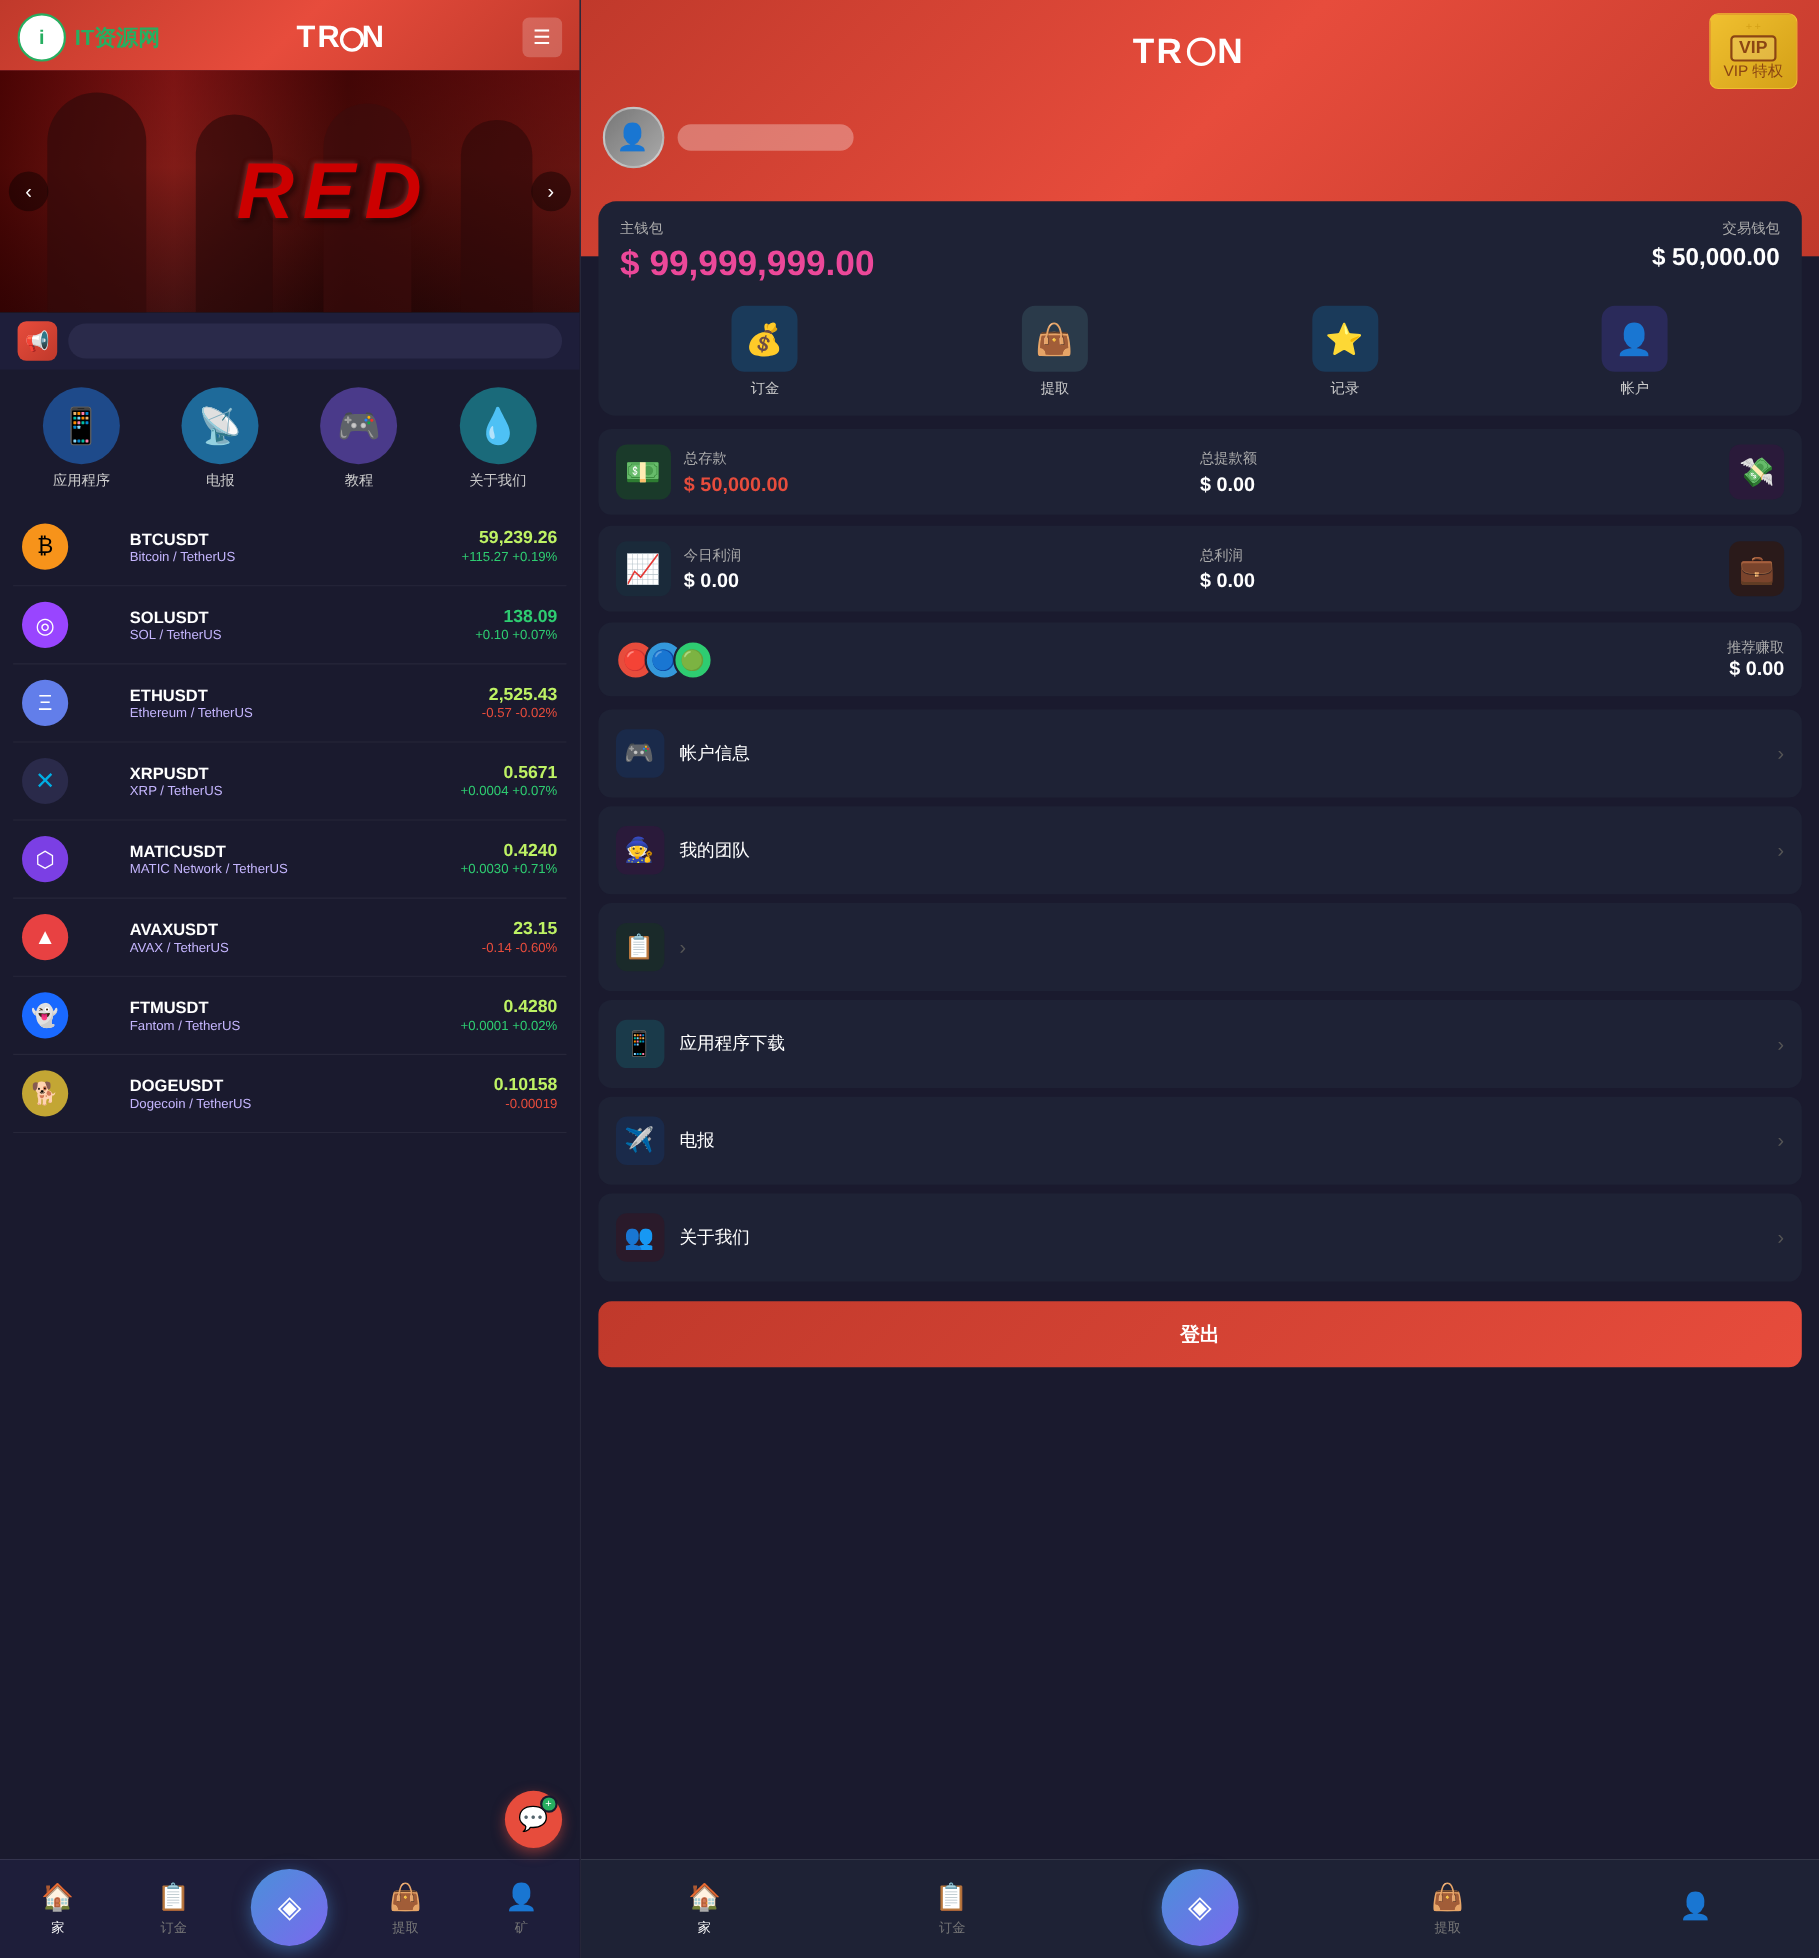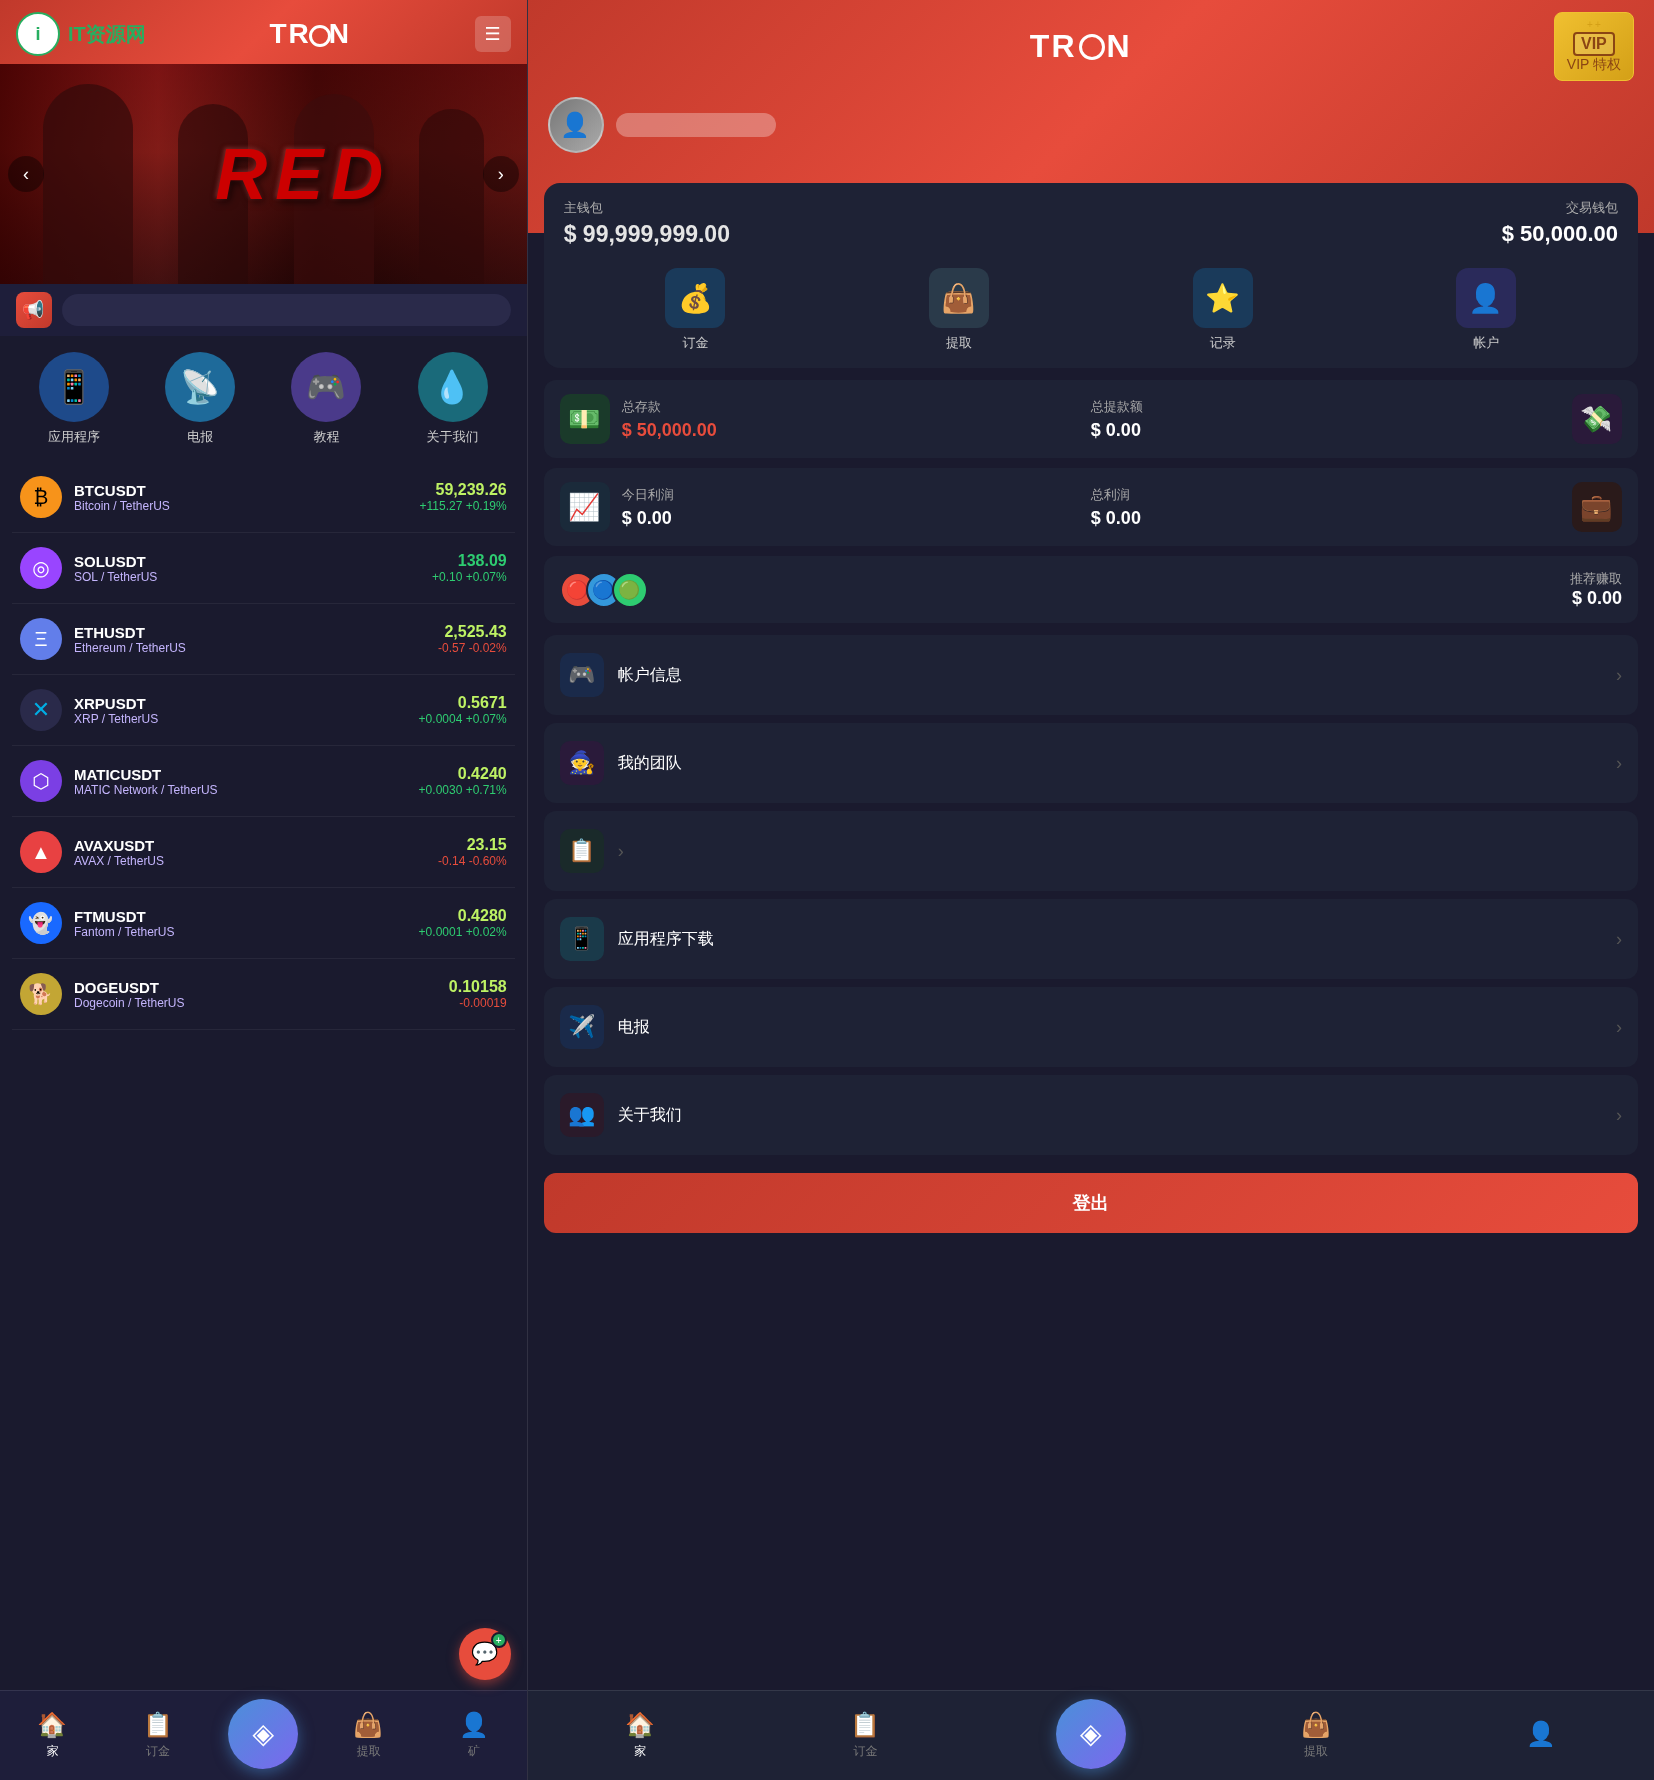--- a/index.html
+++ b/index.html
@@ -240,20 +240,21 @@
       border-radius: 50%;
       display: flex;
       align-items: center;
       justify-content: center;
       font-size: 20px;
       flex-shrink: 0;
     }
 
     .crypto-info {
       flex: 1;
+      margin-left: 44px;
     }
 
     .crypto-name {
       color: white;
       font-size: 15px;
       font-weight: 600;
     }
 
     .crypto-pair {
       color: #c4b5fd;
@@ -457,22 +458,22 @@
       justify-content: space-between;
       margin-bottom: 4px;
     }
 
     .wallet-label {
       color: #aaa;
       font-size: 13px;
     }
 
     .wallet-amount {
-      color: #e5e5e5;
-      font-size: 23px;
+      color: #ec4899;
+      font-size: 32px;
       font-weight: bold;
     }
 
     .wallet-amount-right {
       color: white;
       font-size: 22px;
       font-weight: bold;
       text-align: right;
     }
 

